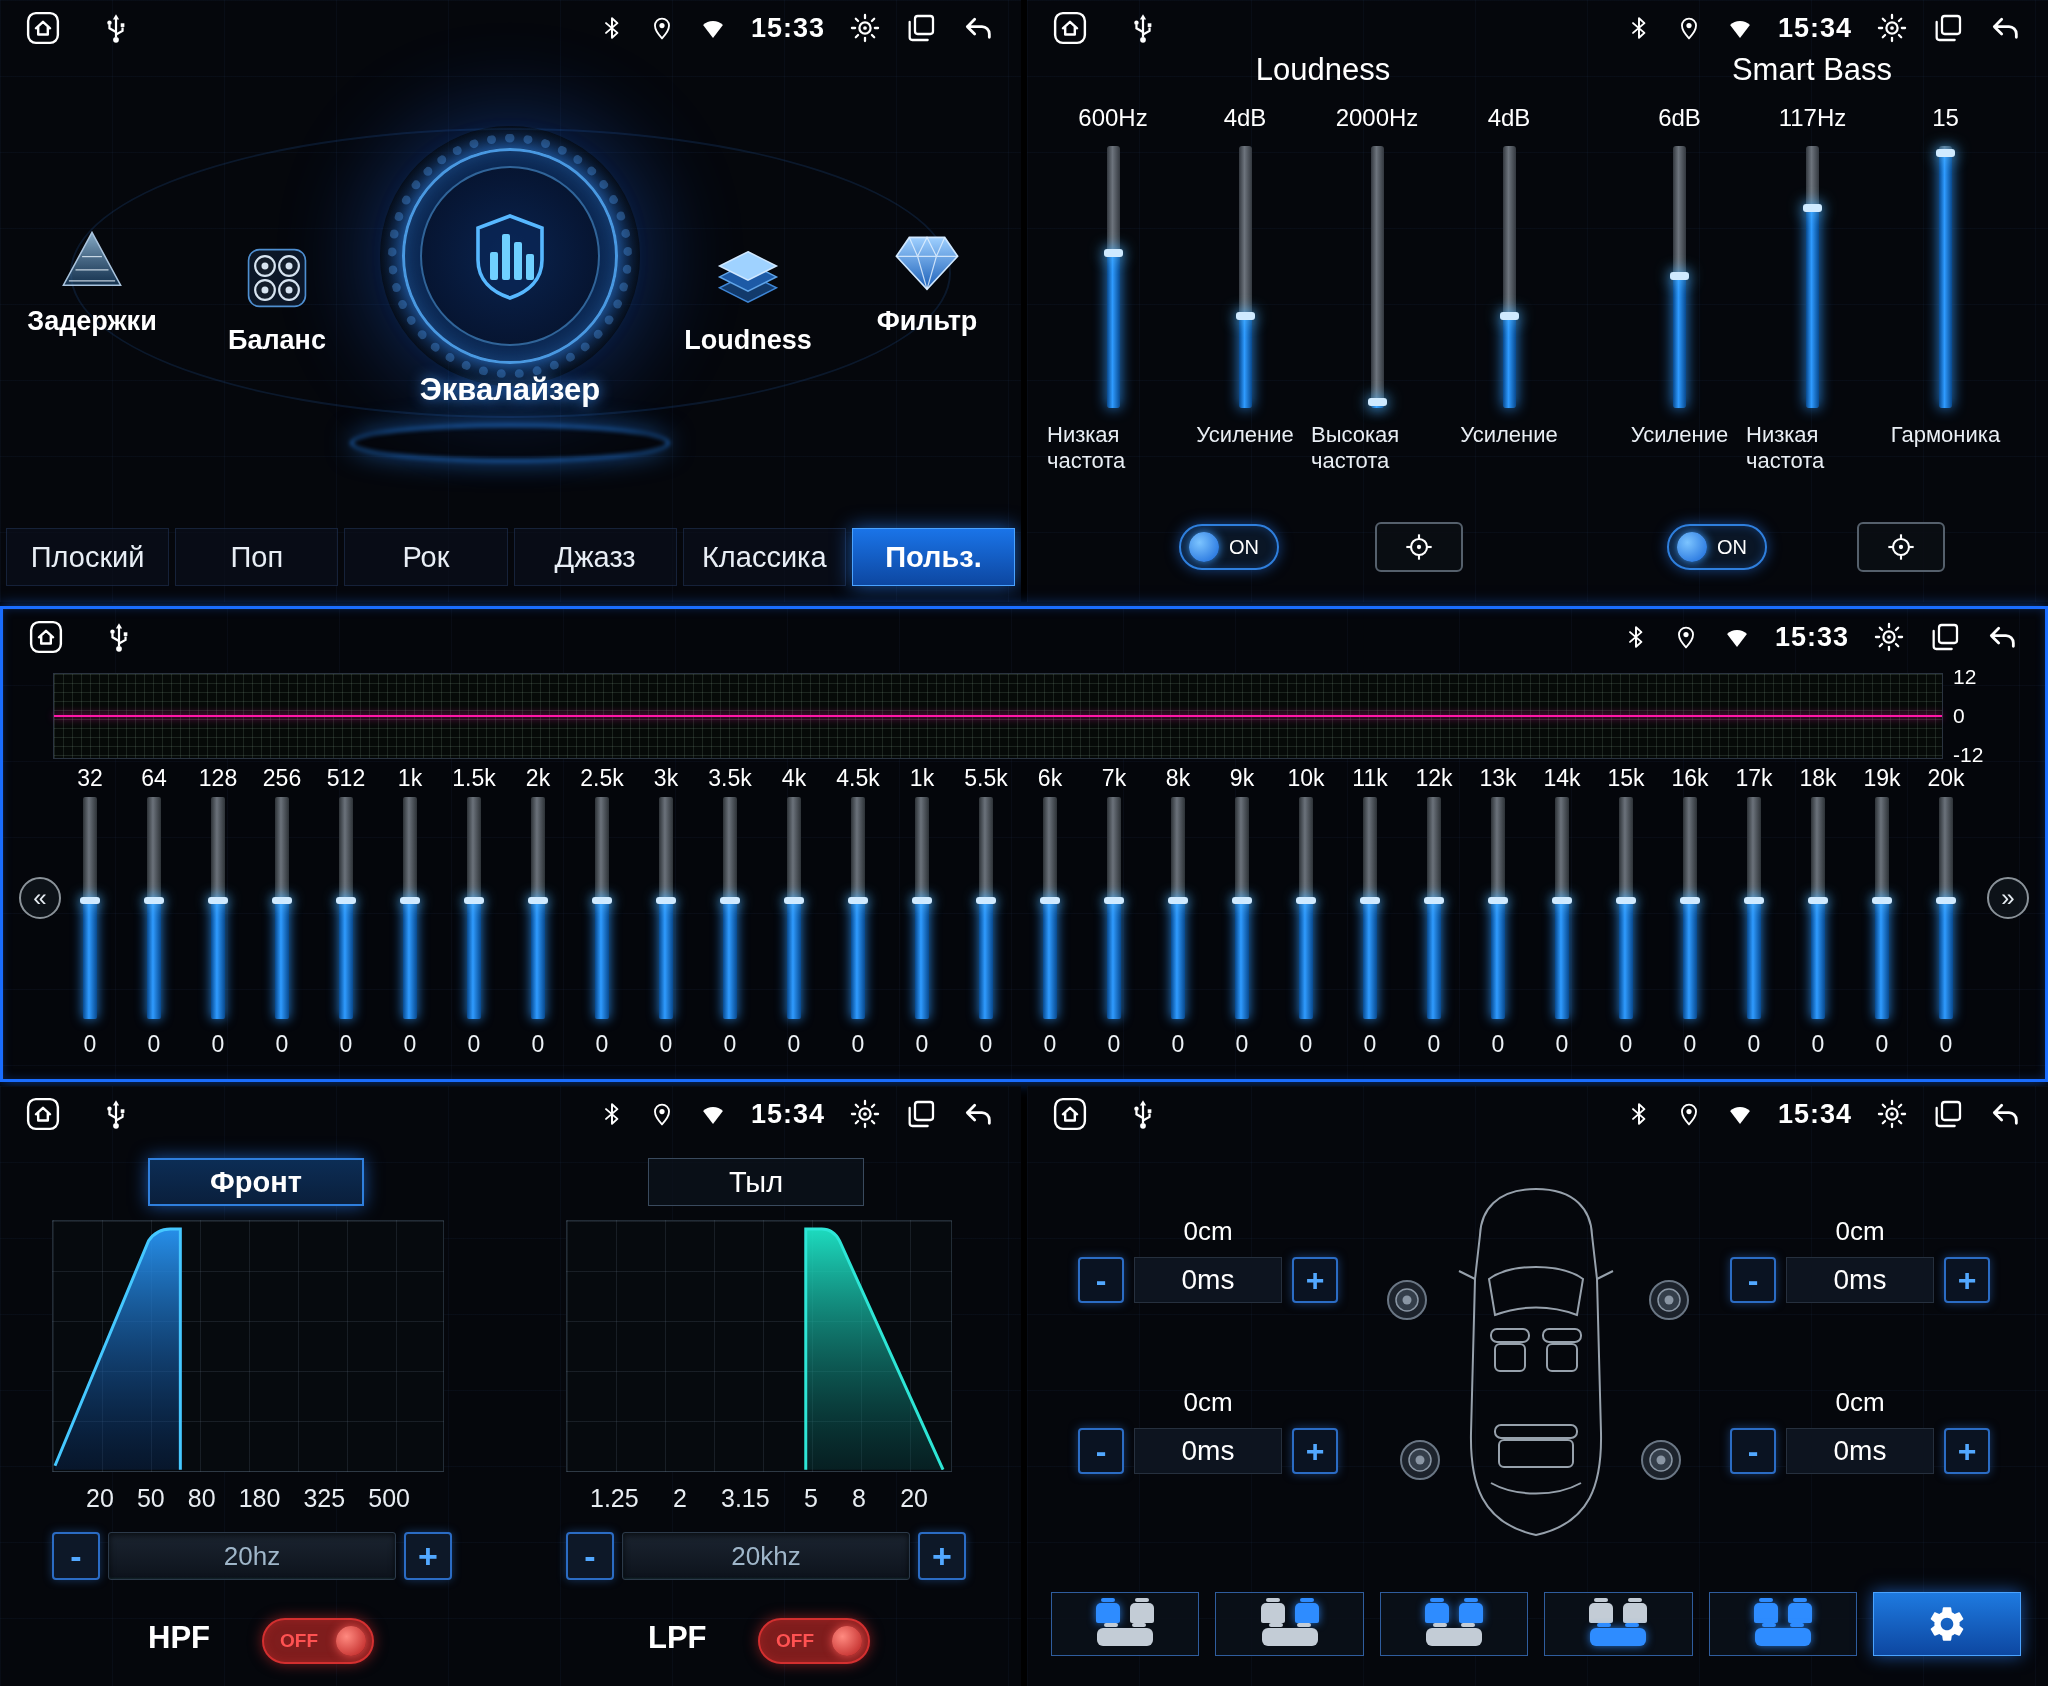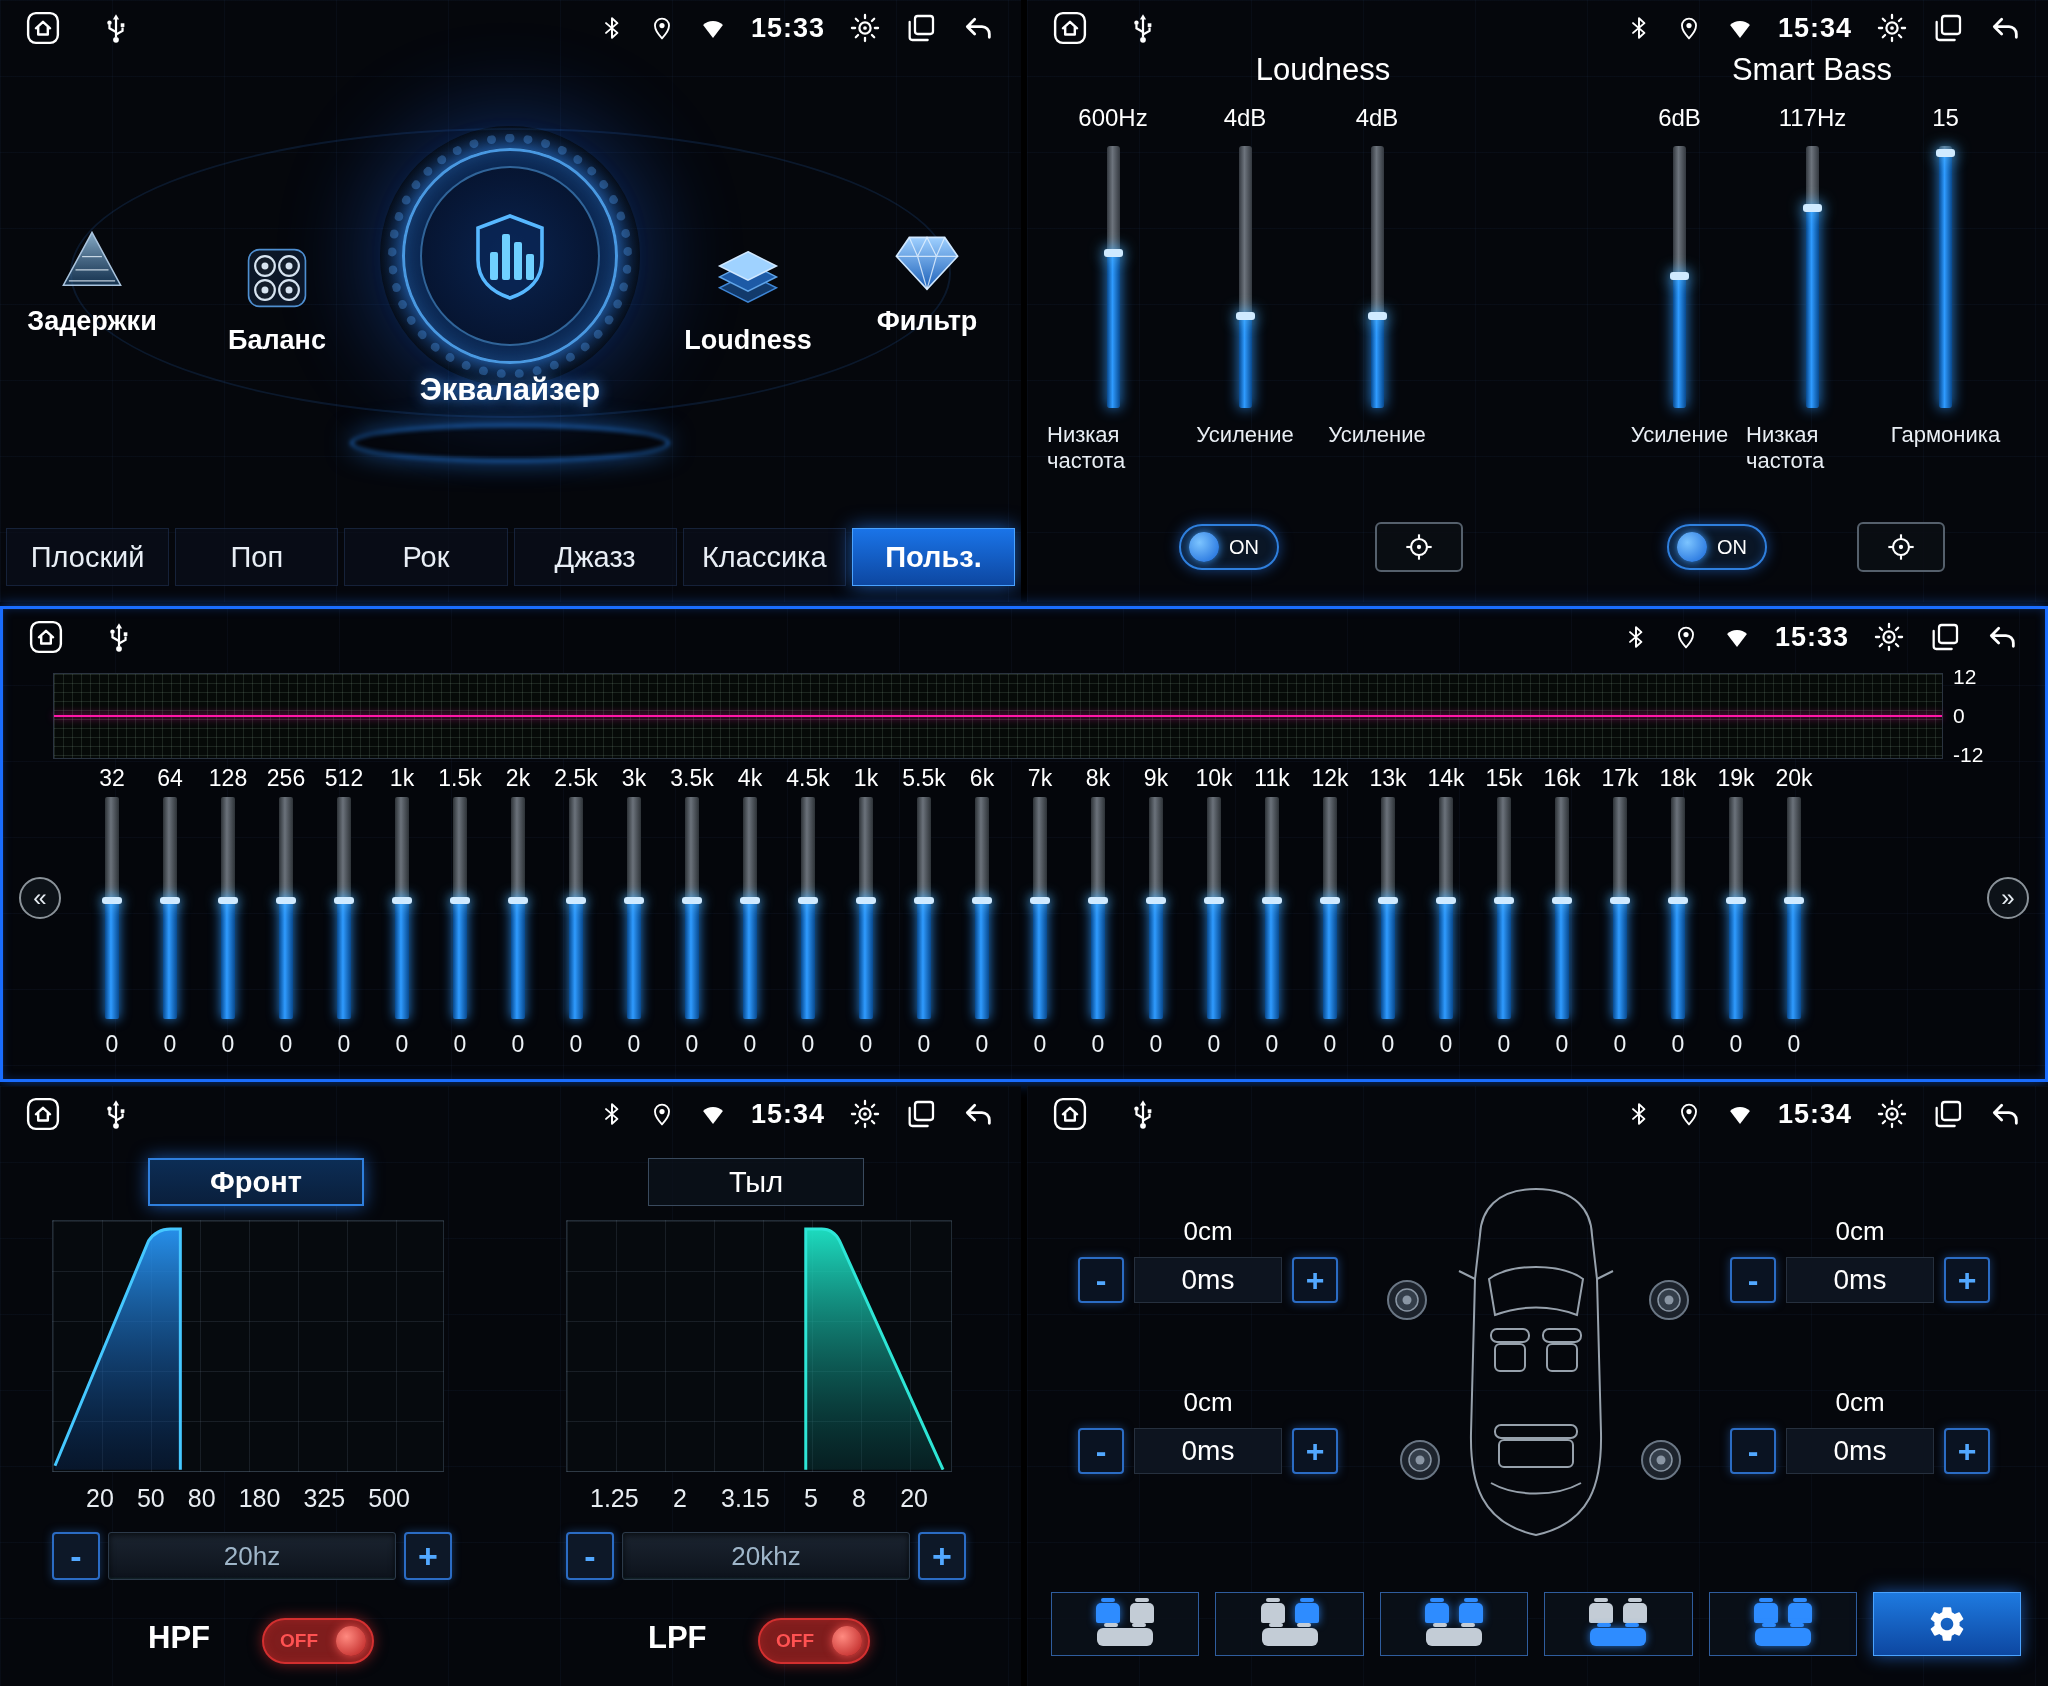--- a/index.html
+++ b/index.html
@@ -96,21 +96,21 @@
                       linear-gradient(90deg, rgba(120,150,130,0.20) 1px, transparent 1px);
     background-size: 9px 9px; }
   .zero-line { position:absolute; left:0; right:0; top:calc(50% - 1px); height:2px;
     background:#ff17a8; box-shadow:0 0 9px #ff17a8; }
   .scale-col { position:absolute; left:1950px; top:56px; height:102px; display:flex; flex-direction:column;
     justify-content:space-between; font-size:21px; color:#fff; }
   .chev { position:absolute; top:268px; width:42px; height:42px; border-radius:50%; border:2px solid #8a9299;
     color:#e6ecf2; display:flex; align-items:center; justify-content:center; font-size:24px;
     background:rgba(20,26,34,0.6); }
   #chev-l { left:16px; } #chev-r { right:16px; }
-  .bands { position:absolute; left:80px; right:70px; top:156px; display:flex; justify-content:flex-start; }
+  .bands { position:absolute; left:58px; right:70px; top:156px; display:flex; justify-content:space-between; }
   .band { width:58px; display:flex; flex-direction:column; align-items:center; }
   .band-freq { height:28px; font-size:23px; color:#fff; }
   .band-track { width:14px; height:222px; margin-top:4px; border-radius:2px; position:relative;
     background:linear-gradient(90deg,#2e3338,#6b727b 42%,#2e3338); }
   .band-fill { position:absolute; bottom:0; left:0; right:0; border-radius:2px;
     background:linear-gradient(90deg,#07498f,#2f9bff 42%,#07498f);
     box-shadow:0 0 12px rgba(47,155,255,0.8); }
   .band-fill::before { content:""; position:absolute; top:-2px; left:-3px; right:-3px; height:7px; border-radius:3px;
     background:#cfeaff; box-shadow:0 0 14px #5ec1ff; }
   .band-val { margin-top:12px; font-size:23px; color:#eef2f6; }
@@ -403,20 +403,27 @@
         </div>
 
         <div class="vcol">
           <div class="vval">4dB</div>
           <div class="vtrack">
             <div class="vfill" style="height: 36%;"></div>
           </div>
           <div class="vlabel">Усиление</div>
         </div>
 
+        <div class="vcol">
+          <div class="vval">2000Hz</div>
+          <div class="vtrack">
+            <div class="vfill" style="height: 3%;"></div>
+          </div>
+          <div class="vlabel">Высокая частота</div>
+        </div>
 
         <div class="vcol">
           <div class="vval">4dB</div>
           <div class="vtrack">
             <div class="vfill" style="height: 36%;"></div>
           </div>
           <div class="vlabel">Усиление</div>
         </div>
       </div>
     <div class="slider-group" id="sg-b">

